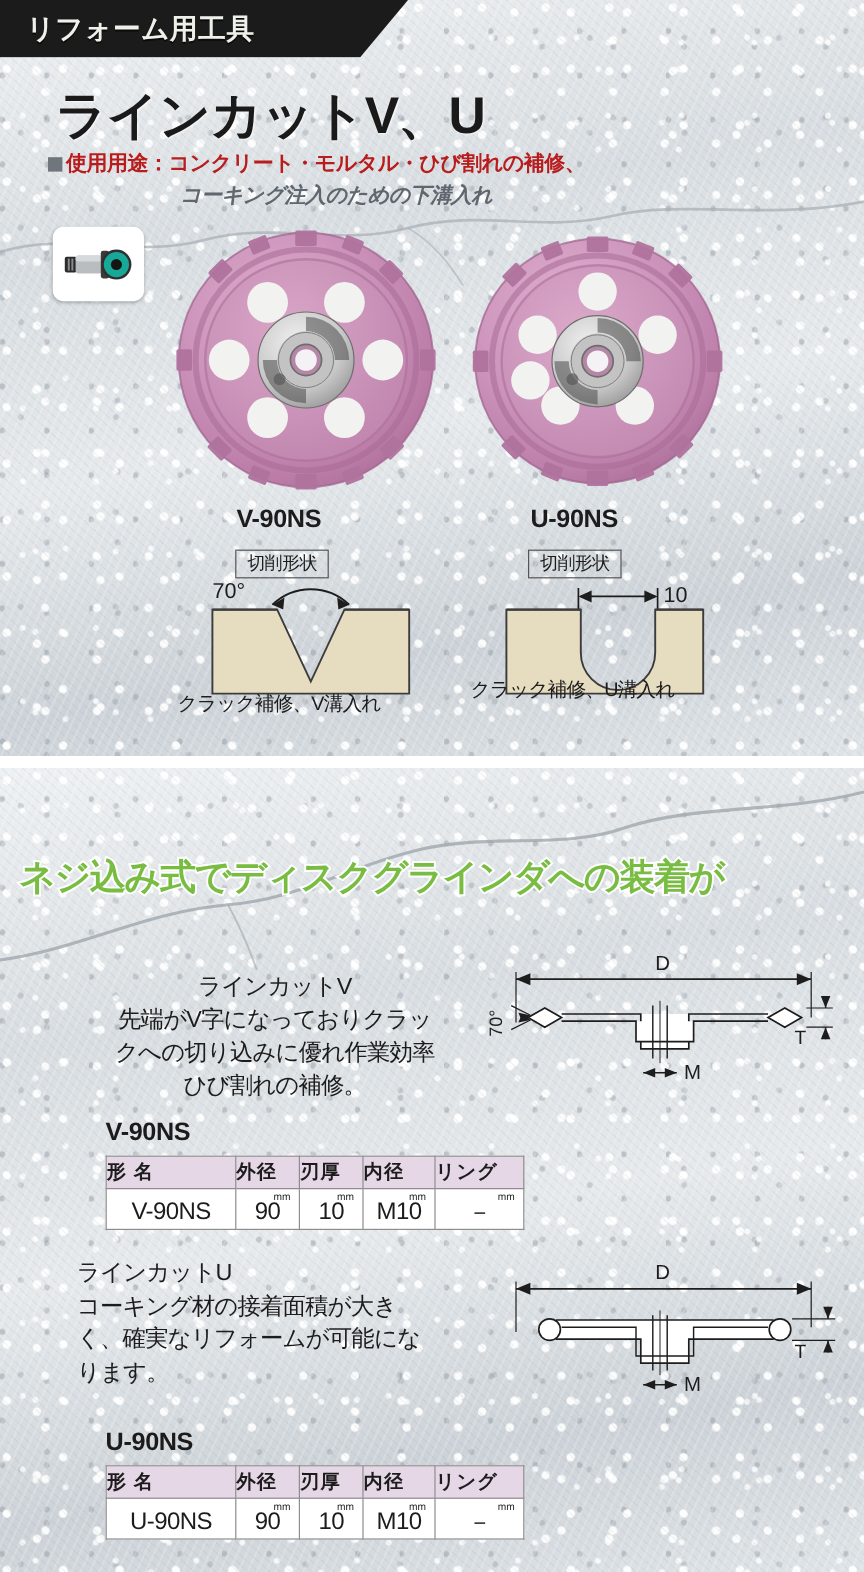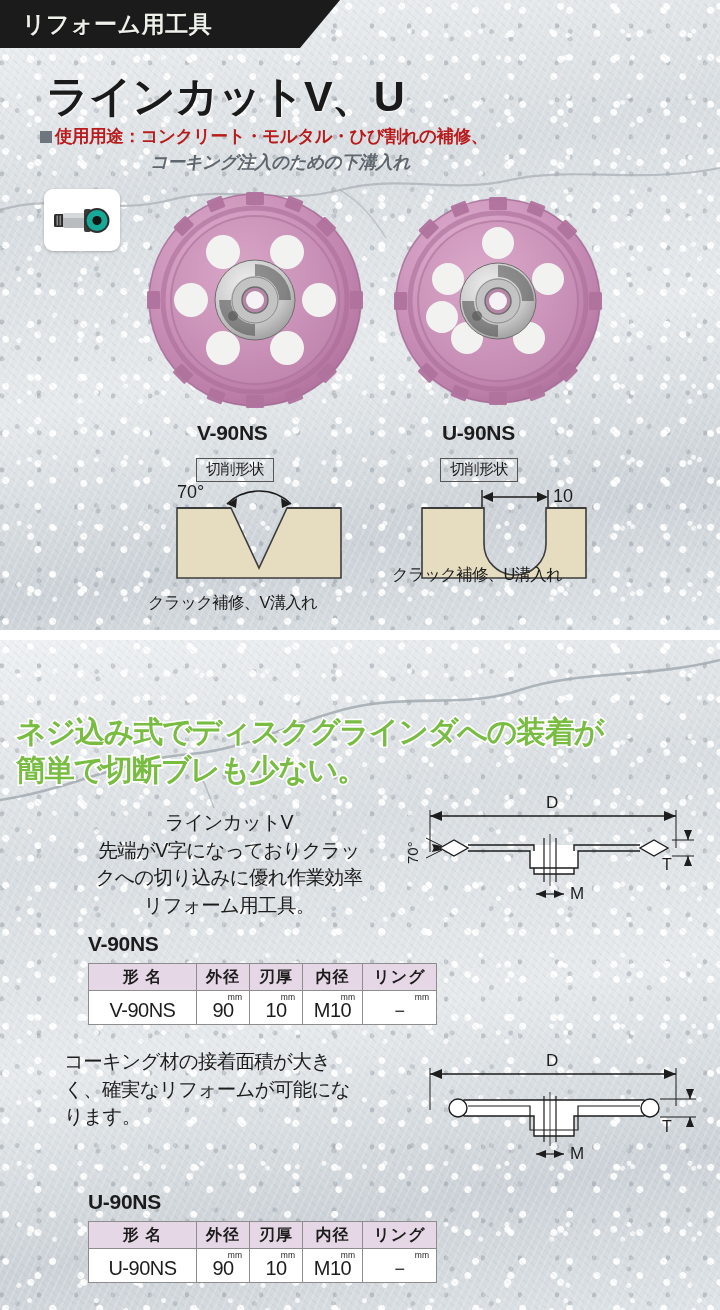--- a/index.html
+++ b/index.html
@@ -100,21 +100,21 @@
     font-size: 15px; color: #1d1d1d; padding: 1px 9px 2px; font-weight: 400;
     letter-spacing: -0.5px;
   }
   #shape-box-v { left: 196px; top: 458px; }
   #shape-box-u { left: 440px; top: 458px; }
 
   .groove-cap {
     position: absolute; font-size: 16.5px; color: #1d1d1d;
     letter-spacing: -0.8px; font-weight: 500;
   }
-  #groove-cap-v { left: 148px; top: 592px; }
+  #groove-cap-v { left: 148px; top: 576px; }
   #groove-cap-u { left: 392px; top: 564px; }
 
   #groove-v-svg { position:absolute; left: 175px; top: 482px; }
   #groove-u-svg { position:absolute; left: 420px; top: 482px; }
 
   
   #green-headline {
     position: absolute; left: 16px; top: 713px; width: 700px;
     font-size: 30px; font-weight: bold; line-height: 1.27;
     color: #78bd42; letter-spacing: -1.2px;
@@ -140,21 +140,21 @@
   
   .spec-table {
     position: absolute; width: 348px; border-collapse: collapse;
     background: #ffffff; table-layout: fixed;
   }
   #spec-table-v { left: 88px; top: 963px; }
   #spec-table-u { left: 88px; top: 1221px; }
   .spec-table th {
     background: #e6d7e6; border: 1px solid #8d8d8d;
     font-size: 16px; font-weight: 600; color: #1c1c1c;
-    height: 27px; letter-spacing: 1px; text-align: center;
+    height: 27px; letter-spacing: 1px; text-align: left;
   }
   .spec-table td {
     border: 1px solid #8d8d8d; border-top: none;
     font-size: 20px; color: #1c1c1c; height: 34px;
     text-align: center; position: relative; letter-spacing: -0.5px;
   }
   .spec-table td.val { padding-top: 5px; }
   .unit {
     position: absolute; right: 7px; top: 1px;
     font-size: 8.5px; color: #1c1c1c; letter-spacing: 0;
@@ -354,28 +354,27 @@
     <polygon points="128,15 117,10 117,20" fill="#1d1d1d"></polygon>
     <path d="M2,26 L2,96 L166,96 L166,26 L126,26 L126,62 A31,31 0 0,1 64,62 L64,26 Z" fill="#e6dcc0" stroke="#3c3c3c" stroke-width="1.6"></path>
     <path d="M2,26 L64,26 M126,26 L166,26" stroke="#3c3c3c" stroke-width="1.8"></path>
   </svg>
 
   <div class="groove-cap" id="groove-cap-v">クラック補修、V溝入れ</div>
   <div class="groove-cap" id="groove-cap-u">クラック補修、U溝入れ</div>
 
   <div id="green-headline">
     <div>ネジ込み式でディスクグラインダへの装着が</div>
-    <div>簡単で切断ブレも少ない。</div>
   </div>
 
   <div class="body-copy" id="copy-v">
     <div>ラインカットV</div>
     <div>先端がV字になっておりクラッ</div>
     <div>クへの切り込みに優れ作業効率</div>
-    <div>リフォーム用工具。</div>
+    <div>ひび割れの補修。</div>
   </div>
 
   <svg id="tech-v" width="300" height="140" viewBox="0 0 300 140">
     <line x1="26" y1="24" x2="26" y2="66" stroke="#1d1d1d" stroke-width="1"></line>
     <line x1="272" y1="24" x2="272" y2="62" stroke="#1d1d1d" stroke-width="1"></line>
     <line x1="26" y1="30" x2="272" y2="30" stroke="#1d1d1d" stroke-width="1.4"></line>
     <polygon points="26,30 38,25 38,35" fill="#1d1d1d"></polygon>
     <polygon points="272,30 260,25 260,35" fill="#1d1d1d"></polygon>
     <text x="142" y="22" font-size="17" fill="#1d1d1d" font-family="Liberation Sans, sans-serif">D</text>
 
@@ -424,20 +423,21 @@
         <td class="val">V-90NS</td>
         <td class="val"><span class="unit">mm</span><span>90</span></td>
         <td class="val"><span class="unit">mm</span><span>10</span></td>
         <td class="val"><span class="unit">mm</span><span>M10</span></td>
         <td class="val"><span class="unit">mm</span><span>－</span></td>
       </tr>
     </tbody>
   </table>
 
   <div class="body-copy" id="copy-u">
+    <div>ラインカットU</div>
     <div>コーキング材の接着面積が大き</div>
     <div>く、確実なリフォームが可能にな</div>
     <div>ります。</div>
   </div>
 
   <svg id="tech-u" width="300" height="140" viewBox="0 0 300 140">
     <line x1="26" y1="24" x2="26" y2="66" stroke="#1d1d1d" stroke-width="1"></line>
     <line x1="272" y1="24" x2="272" y2="62" stroke="#1d1d1d" stroke-width="1"></line>
     <line x1="26" y1="30" x2="272" y2="30" stroke="#1d1d1d" stroke-width="1.4"></line>
     <polygon points="26,30 38,25 38,35" fill="#1d1d1d"></polygon>

